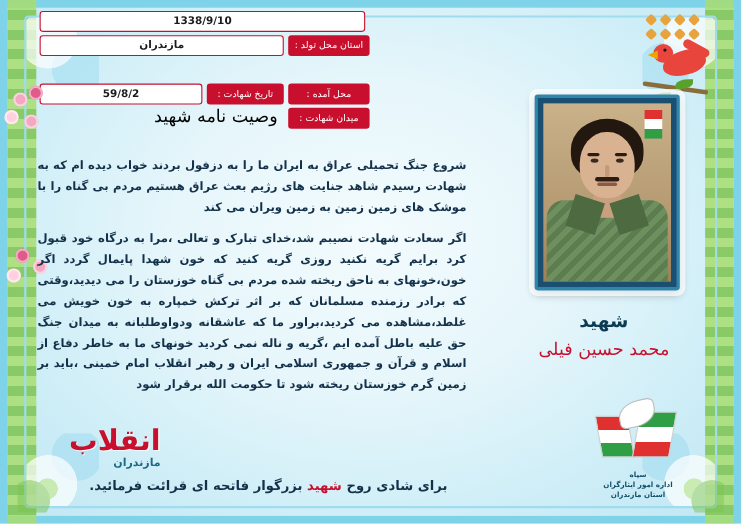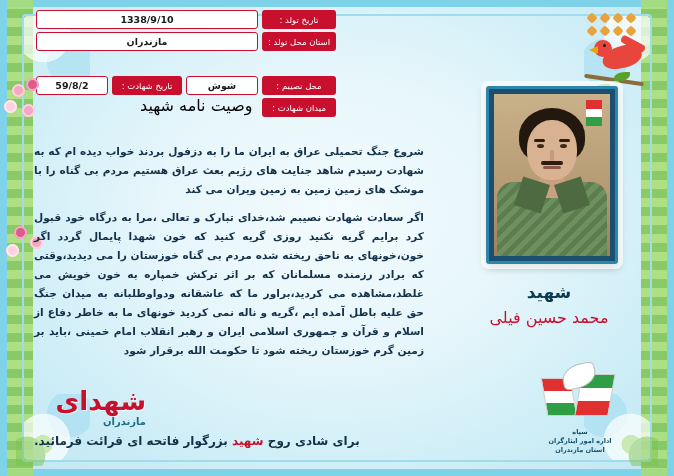--- a/index.html
+++ b/index.html
@@ -94,21 +94,21 @@
     line-height:19px;
     font-weight:bold;
   }
   .will-text p { margin:0 0 9px 0; }
 
   .footer-note {
     position:absolute;
     left:34px; bottom:28px;
     width:420px;
     direction:rtl;
-    text-align:left;
+    text-align:center;
     color:#14314a;
     font-size:12px;
     font-weight:bold;
   }
   .footer-note .hl { color:#c8102e; }
 
   
   .photo-frame {
     position:absolute;
     right:56px; top:86px;
@@ -229,32 +229,30 @@
   <div class="frame-inner"></div>
   <div class="corner-swirl corner-tl"></div>
   <div class="corner-swirl corner-tr"></div>
   <div class="corner-swirl corner-bl"></div>
   <div class="corner-swirl corner-br"></div>
   <div class="corner-leaf cl-bl"></div>
   <div class="corner-leaf cl-br"></div>
 
   <div class="info-table">
     <div class="info-row">
-      <div class="info-label">تاریخ تولد :</div>
       <div class="info-value">1338/9/10</div>
     </div>
     <div class="info-row">
       <div class="info-label">استان محل تولد :</div>
       <div class="info-value">مازندران</div>
     </div>
     <div class="info-row">
     </div>
     <div class="info-row split">
-      <div class="info-label">محل نصیبم :</div>
-      <div class="info-value">شوش</div>
+      <div class="info-label">محل آمده :</div>
       <div class="info-label" style="flex:0 0 70px;margin-right:4px;">تاریخ شهادت :</div>
       <div class="info-value">59/8/2</div>
     </div>
     <div class="info-row">
       <div class="info-label">میدان شهادت :</div>
     </div>
   </div>
 
   <div class="topdots">
     <i style="left:0;top:0"></i>
@@ -333,17 +331,17 @@
       <div class="em-flag-l"></div>
       <div class="em-flag-r"></div>
       <div class="em-dove"></div>
     </div>
     <div class="em-caption" style="white-space:pre-line">سپاه
 اداره امور ایثارگران
 استان مازندران</div>
   </div>
 
   <div class="logo-bl">
-    <div class="logo-mark">شهدای</div>
+    <div class="logo-mark">انقلاب</div>
     <div class="logo-sub">مازندران</div>
   </div>
 
 </div>
 
 </body></html>

